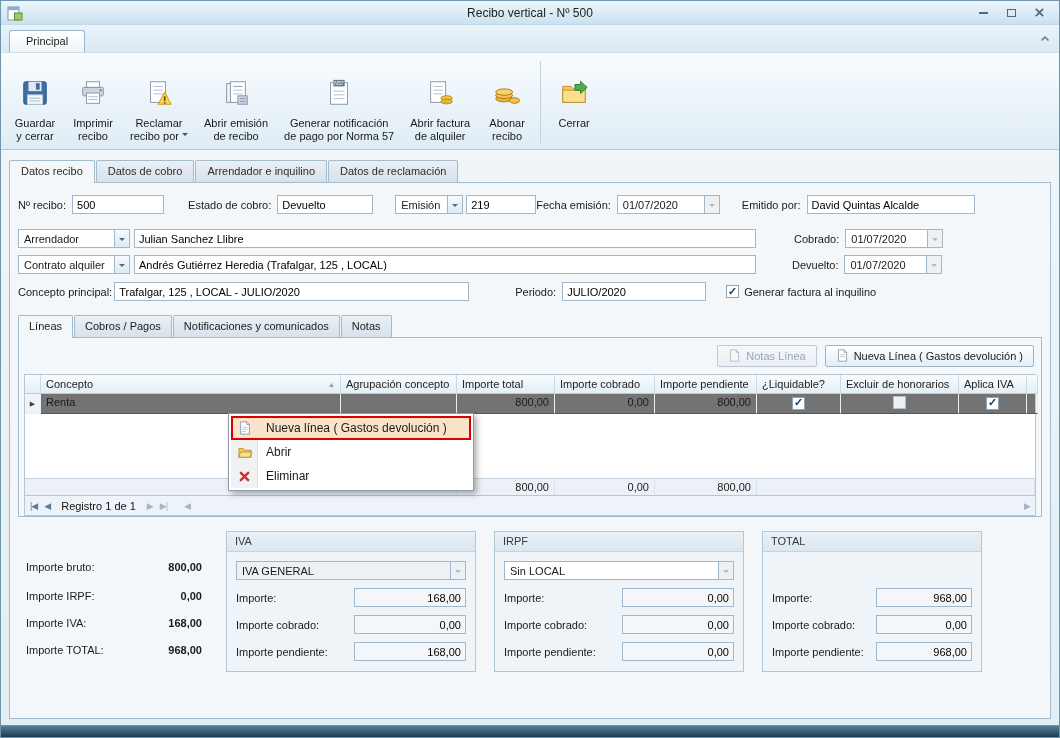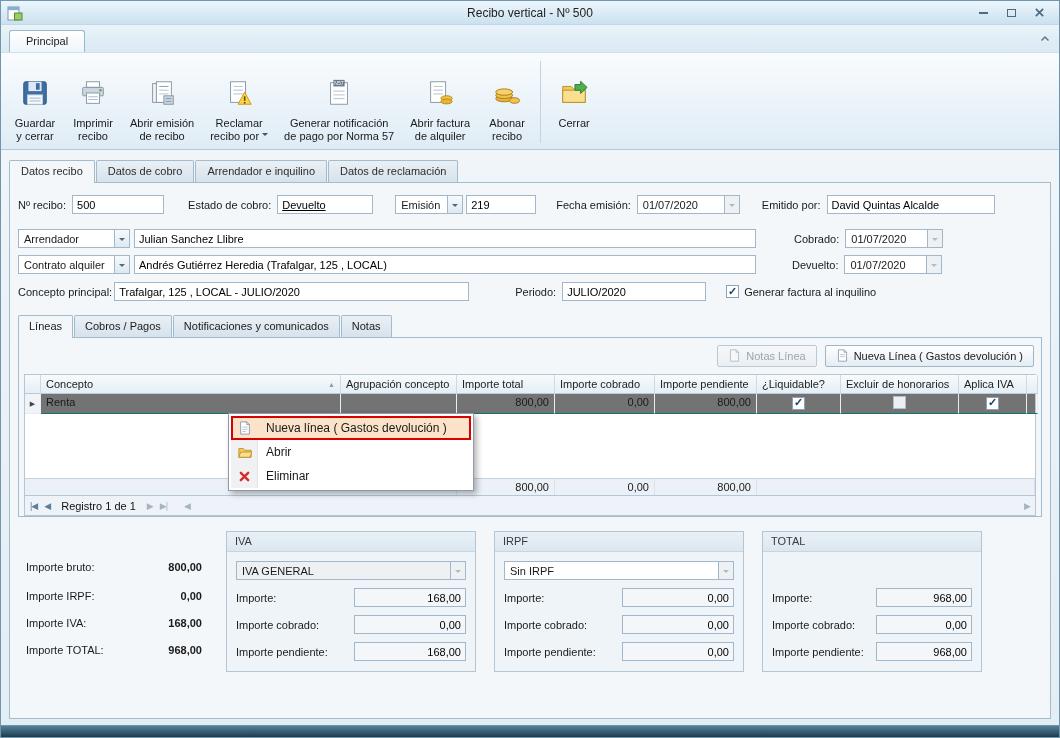--- a/index.html
+++ b/index.html
@@ -166,53 +166,53 @@
             <line x1="11" y1="23" x2="21" y2="23" stroke="#a9b6c2"></line>
           </svg>
       </span>
       <span>Imprimir
 recibo</span>
     </div>
 
     <div class="ribbon-btn">
       <span>
         <svg width="30" height="30" viewBox="0 0 32 32">
+            <rect x="7" y="4" width="16" height="22" fill="#fff" stroke="#8795a3"></rect>
+            <line x1="10" y1="9" x2="20" y2="9" stroke="#b0bfcc"></line>
+            <line x1="10" y1="13" x2="20" y2="13" stroke="#b0bfcc"></line>
+            <line x1="10" y1="17" x2="20" y2="17" stroke="#b0bfcc"></line>
+            <path d="M22 15 L29 28 L15 28 Z" fill="#ffd34d" stroke="#c79a17"></path>
+            <rect x="21.2" y="19.5" width="1.7" height="4.8" fill="#5a4a00"></rect>
+            <rect x="21.2" y="25.6" width="1.7" height="1.7" fill="#5a4a00"></rect>
+          </svg>
+      </span>
+      <span><span>Reclamar
+recibo por</span><span class="drop-caret"></span></span>
+    </div>
+
+    <div class="ribbon-btn">
+      <span>
+        <svg width="30" height="30" viewBox="0 0 32 32">
             <rect x="6" y="6" width="15" height="20" fill="#eef3f8" stroke="#8795a3"></rect>
             <rect x="10" y="4" width="16" height="22" fill="#fff" stroke="#8795a3"></rect>
             <line x1="13" y1="9" x2="23" y2="9" stroke="#7f9ab5"></line>
             <line x1="13" y1="13" x2="23" y2="13" stroke="#b0bfcc"></line>
             <line x1="13" y1="17" x2="23" y2="17" stroke="#b0bfcc"></line>
             <rect x="18" y="19" width="10" height="9" fill="#c9d6e2" stroke="#8795a3"></rect>
             <line x1="20" y1="22" x2="26" y2="22" stroke="#8795a3"></line>
             <line x1="20" y1="25" x2="26" y2="25" stroke="#8795a3"></line>
           </svg>
       </span>
       <span>Abrir emisión
 de recibo</span>
     </div>
 
     <div class="ribbon-btn">
       <span>
         <svg width="30" height="30" viewBox="0 0 32 32">
-            <rect x="7" y="4" width="16" height="22" fill="#fff" stroke="#8795a3"></rect>
-            <line x1="10" y1="9" x2="20" y2="9" stroke="#b0bfcc"></line>
-            <line x1="10" y1="13" x2="20" y2="13" stroke="#b0bfcc"></line>
-            <line x1="10" y1="17" x2="20" y2="17" stroke="#b0bfcc"></line>
-            <path d="M22 15 L29 28 L15 28 Z" fill="#ffd34d" stroke="#c79a17"></path>
-            <rect x="21.2" y="19.5" width="1.7" height="4.8" fill="#5a4a00"></rect>
-            <rect x="21.2" y="25.6" width="1.7" height="1.7" fill="#5a4a00"></rect>
-          </svg>
-      </span>
-      <span><span>Reclamar
-recibo por</span><span class="drop-caret"></span></span>
-    </div>
-
-    <div class="ribbon-btn">
-      <span>
-        <svg width="30" height="30" viewBox="0 0 32 32">
             <rect x="7" y="5" width="18" height="23" fill="#fff" stroke="#8795a3"></rect>
             <rect x="10" y="2" width="12" height="7" fill="#6b7a89"></rect>
             <text x="16" y="7.6" font-size="5.5" fill="#fff" text-anchor="middle" font-family="Liberation Sans, sans-serif">N57</text>
             <line x1="10" y1="14" x2="22" y2="14" stroke="#b0bfcc"></line>
             <line x1="10" y1="18" x2="22" y2="18" stroke="#b0bfcc"></line>
             <line x1="10" y1="22" x2="22" y2="22" stroke="#b0bfcc"></line>
           </svg>
       </span>
       <span>Generar notificación
 de pago por Norma 57</span>
@@ -266,29 +266,29 @@
     <span class="main-tab">Arrendador e inquilino</span>
     <span class="main-tab">Datos de reclamación</span>
   </div>
 
   <div class="content">
 
     <div class="frow">
       <span class="lbl">Nº recibo:</span>
       <input class="tb" style="width: 92px; margin-left: 6px;" value="500">
       <span class="lbl" style="margin-left:24px;">Estado de cobro:</span>
-      <input class="tb" style="width: 96px; margin-left: 6px; text-decoration: underline;" value="Devuelto">
+      <input class="tb" style="width: 96px; margin-left: 6px;" value="Devuelto">
       <span class="combo" style="width:68px;margin-left:22px;">
         <span class="ctext">Emisión</span>
         <span class="carrow">
             <i></i>
           </span>
       </span>
       <input class="tb" style="width: 70px; margin-left: 3px;" value="219">
-      <span class="lbl" style="margin-left:20px;">Fecha emisión:</span>
+      <span class="lbl" style="">Fecha emisión:</span>
       <span class="combo" style="width:103px;margin-left:6px;">
         <span class="ctext">01/07/2020</span>
         <span class="carrow off">
             <i></i>
           </span>
       </span>
       <span class="lbl" style="margin-left:22px;">Emitido por:</span>
       <input class="tb" style="width: 168px; margin-left: 6px;" value="David Quintas Alcalde">
     </div>
 
@@ -462,21 +462,21 @@
               <input class="tb num dim" style="width: 112px;" value="168,00">
             </div>
         </div>
       </div>
 
       <div class="gbox" style="width:250px;margin-left:6px;">
         <div class="gtitle">IRPF</div>
         <div class="gbody">
           <div class="grow">
             <span class="combo" style="width:100%;">
-              <span class="ctext">Sin IRPF</span>
+              <span class="ctext">Sin LOCAL</span>
               <span class="carrow off">
                   <i></i>
                 </span>
             </span>
           </div>
           <div class="grow">
               <span class="lbl">Importe:</span>
               <input class="tb num dim" style="width: 112px;" value="0,00">
             </div>
           <div class="grow">

